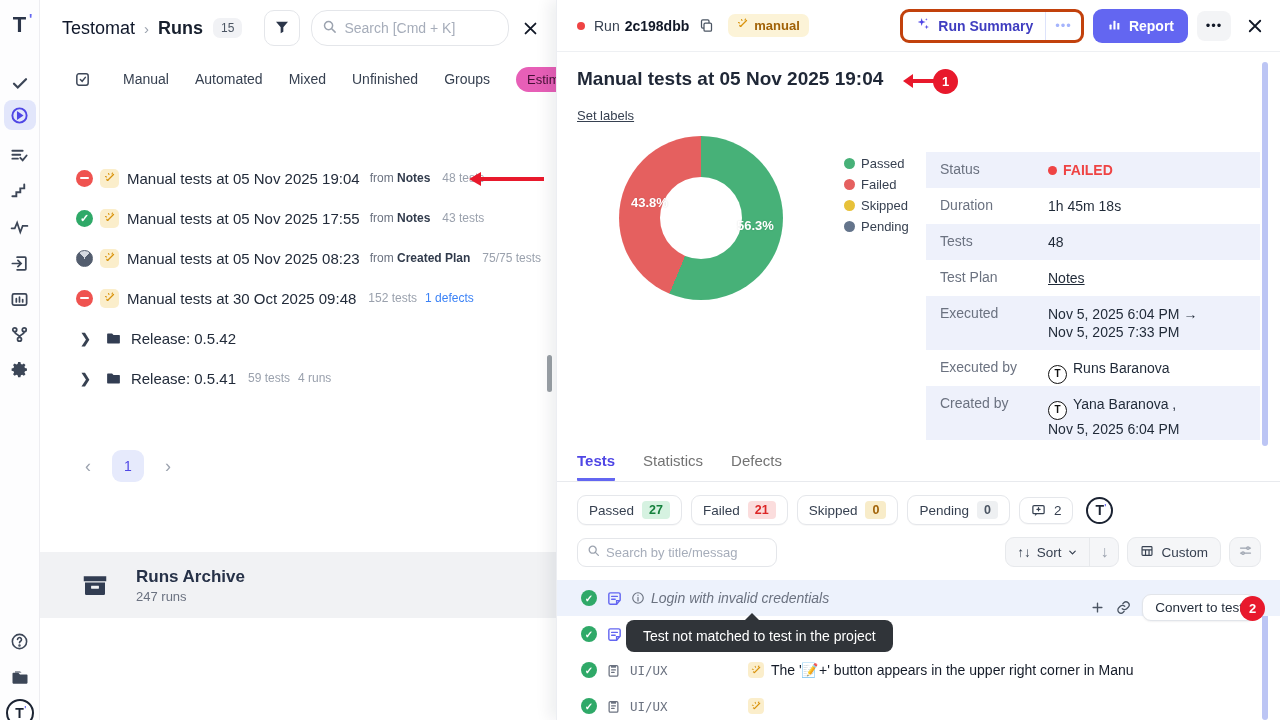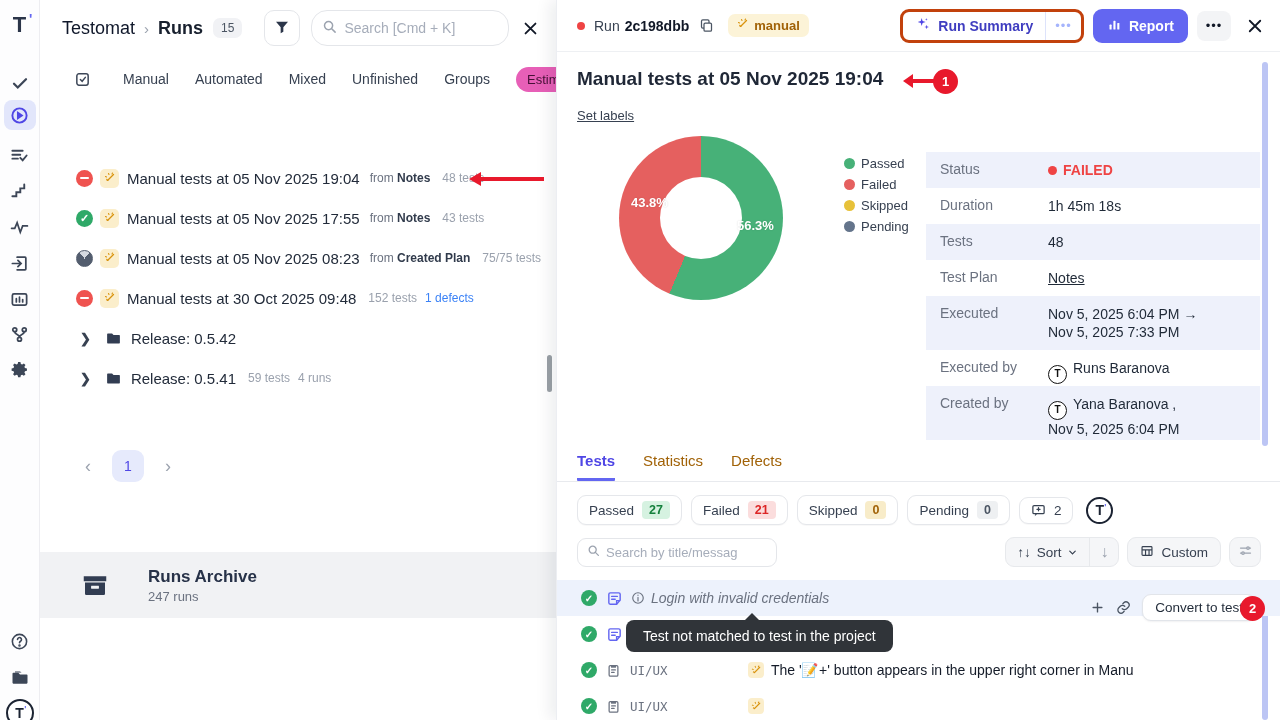--- a/index.html
+++ b/index.html
@@ -54,21 +54,21 @@
   .rel-chev { color:#374151; font-size:13px; font-weight:bold; }
   .folder-ic { color:#323d52; margin-left:14px; display:flex; }
   .rel-name { font-size:15px; color:#222b3a; margin-left:9px; }
 
   .pagination { position:absolute; left:0; top:448px; width:100%; height:36px; display:flex; align-items:center; padding-left:38px; }
   .pg-arrow { color:#9ca3af; font-size:18px; cursor:pointer; width:20px; text-align:center; }
   .pg-num { width:32px; height:32px; margin:0 14px; background:#e6eafc; color:#4f46e5; border-radius:9px; display:flex; align-items:center; justify-content:center; font-size:14px; cursor:pointer; }
 
   .archive-bar { position:absolute; left:0; top:552px; width:100%; height:66px; background:#f1f2f4; display:flex; align-items:center; padding-left:40px; cursor:pointer; }
   .arch-ic { color:#323d52; display:flex; }
-  .arch-txt { margin-left:38px; }
+  .arch-txt { margin-left:26px; }
   .arch-title { font-size:17px; font-weight:bold; color:#273248; }
   .arch-sub { font-size:13px; color:#6b7280; margin-top:2px; }
 
   .lp-scroll-thumb { position:absolute; left:507px; top:355px; width:5px; height:37px; background:#9aa0a6; border-radius:3px; }
 
   
   .panel { position:absolute; left:556px; top:0; width:724px; height:720px; background:#fff; box-shadow:-7px 0 14px rgba(15,23,42,.07); border-left:1px solid #eceef2; z-index:8; }
   .p-header { position:absolute; left:0; top:0; width:100%; height:52px; border-bottom:1px solid #eef0f3; display:flex; align-items:center; padding:0 16px 0 20px; }
   .dot-red { width:8px; height:8px; border-radius:50%; background:#ef4444; flex:none; }
   .run-label { font-size:14px; color:#374151; margin-left:9px; }
@@ -107,21 +107,21 @@
   .d-val { font-size:14px; color:#1f2937; padding-top:9px; line-height:18px; }
   .failed-val { color:#ef4444; font-weight:bold; display:flex; align-items:center; gap:6px; }
   .failed-val::before { content:""; width:9px; height:9px; background:#ef4444; border-radius:50%; }
   .link-u { text-decoration:underline; cursor:pointer; }
   .mini-av { display:inline-flex; width:19px; height:19px; border-radius:50%; border:1.5px solid #111; align-items:center; justify-content:center; font-size:10px; font-weight:bold; color:#111; vertical-align:-4px; margin-right:6px; background:#fff; }
 
   .p-scroll1 { position:absolute; left:705px; top:62px; width:6px; height:384px; background:#bcc5f4; border-radius:3px; }
   .p-scroll2 { position:absolute; left:705px; top:582px; width:6px; height:138px; background:#bcc5f4; border-radius:3px; }
 
   .p-tabs { position:absolute; left:20px; top:452px; display:flex; gap:28px; }
-  .p-tab { font-size:15px; color:#a16207; padding-bottom:9px; cursor:pointer; }
+  .p-tab { font-size:15px; color:#737373; padding-bottom:9px; cursor:pointer; }
   .p-tab.active { color:#4f46e5; font-weight:bold; border-bottom:3px solid #6366f1; border-radius:1px; }
   .p-tabs-line { position:absolute; left:0; top:481px; width:100%; border-bottom:1px solid #e8eaee; }
 
   .chips-row { position:absolute; left:20px; top:495px; display:flex; align-items:center; gap:9px; }
   .chip { display:flex; align-items:center; gap:8px; border:1px solid #e5e7eb; border-radius:9px; padding:5px 11px; background:#fff; font-size:13.5px; color:#374151; cursor:pointer; box-shadow:0 1px 1px rgba(16,24,40,.03); }
   .chip-cnt { font-size:12.5px; border-radius:4px; padding:2px 7px;font-weight:bold; }
   .cnt-green { background:#d6f2e1; color:#15803d; }
   .cnt-red { background:#fbdddd; color:#dc2626; }
   .cnt-yellow { background:#f8ecc9; color:#a16207; }
   .cnt-gray { background:#eef0f2; color:#4b5563; }

